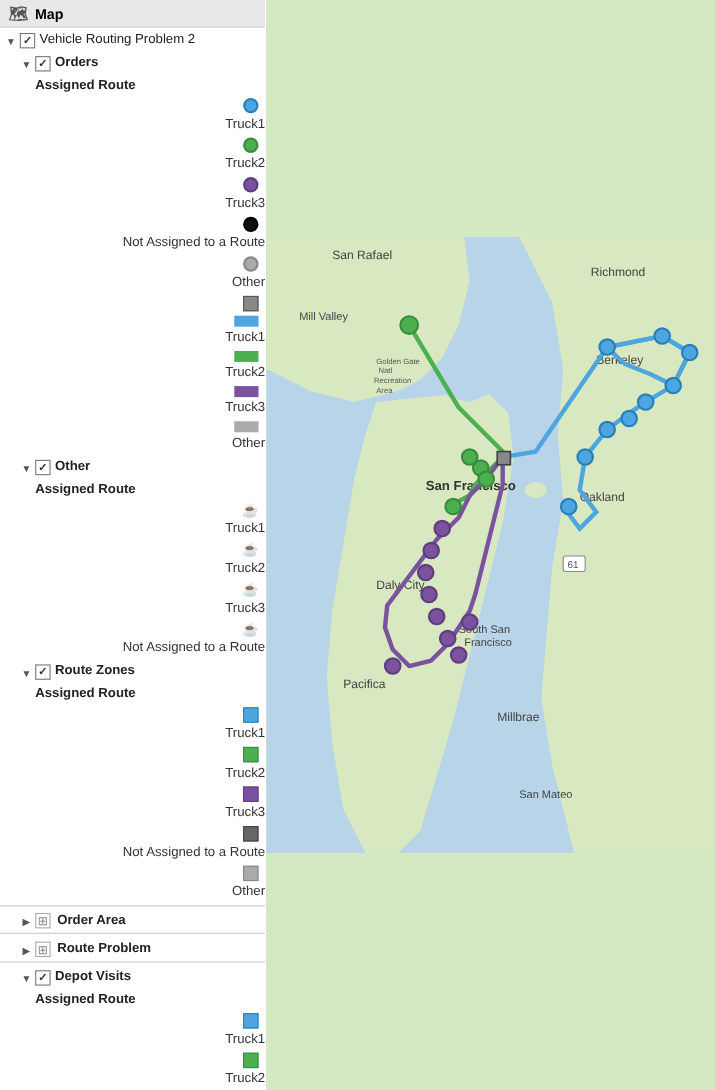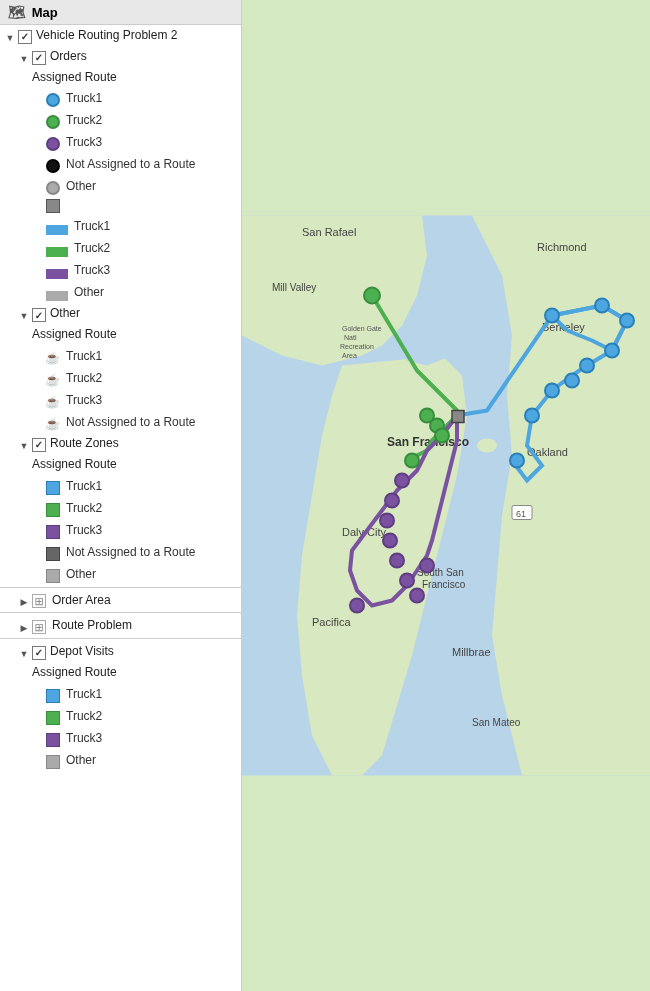--- a/index.html
+++ b/index.html
@@ -44,21 +44,21 @@
       align-items: flex-end;
       padding: 2px 0;
       cursor: default;
     }
 
     .tree-item.clickable { cursor: pointer; }
 
     .indent-0 { padding-left: 4px; }
     .indent-1 { padding-left: 18px; }
     .indent-2 { padding-left: 32px; }
-    .indent-3 { padding-left: 46px; }
+    .indent-3 { padding-left: 46px; flex-direction: column; }
 
     .expand-arrow {
       width: 12px;
       height: 12px;
       display: inline-flex;
       align-items: center;
       justify-content: center;
       font-size: 9px;
       color: #555;
       margin-right: 2px;
@@ -84,21 +84,21 @@
     .checkbox.checked { background: #fff; color: #333; }
     .checkbox.checked::after { content: '✓'; font-weight: bold; }
 
     .item-label {
       font-size: 12px;
       color: #222;
       line-height: 1.4;
     }
 
     .section-header {
-      font-weight: normal;
+      font-weight: bold;
       font-size: 12px;
       color: #222;
     }
 
     .legend-label {
       font-size: 12px;
       color: #333;
       line-height: 1.5;
     }
 

